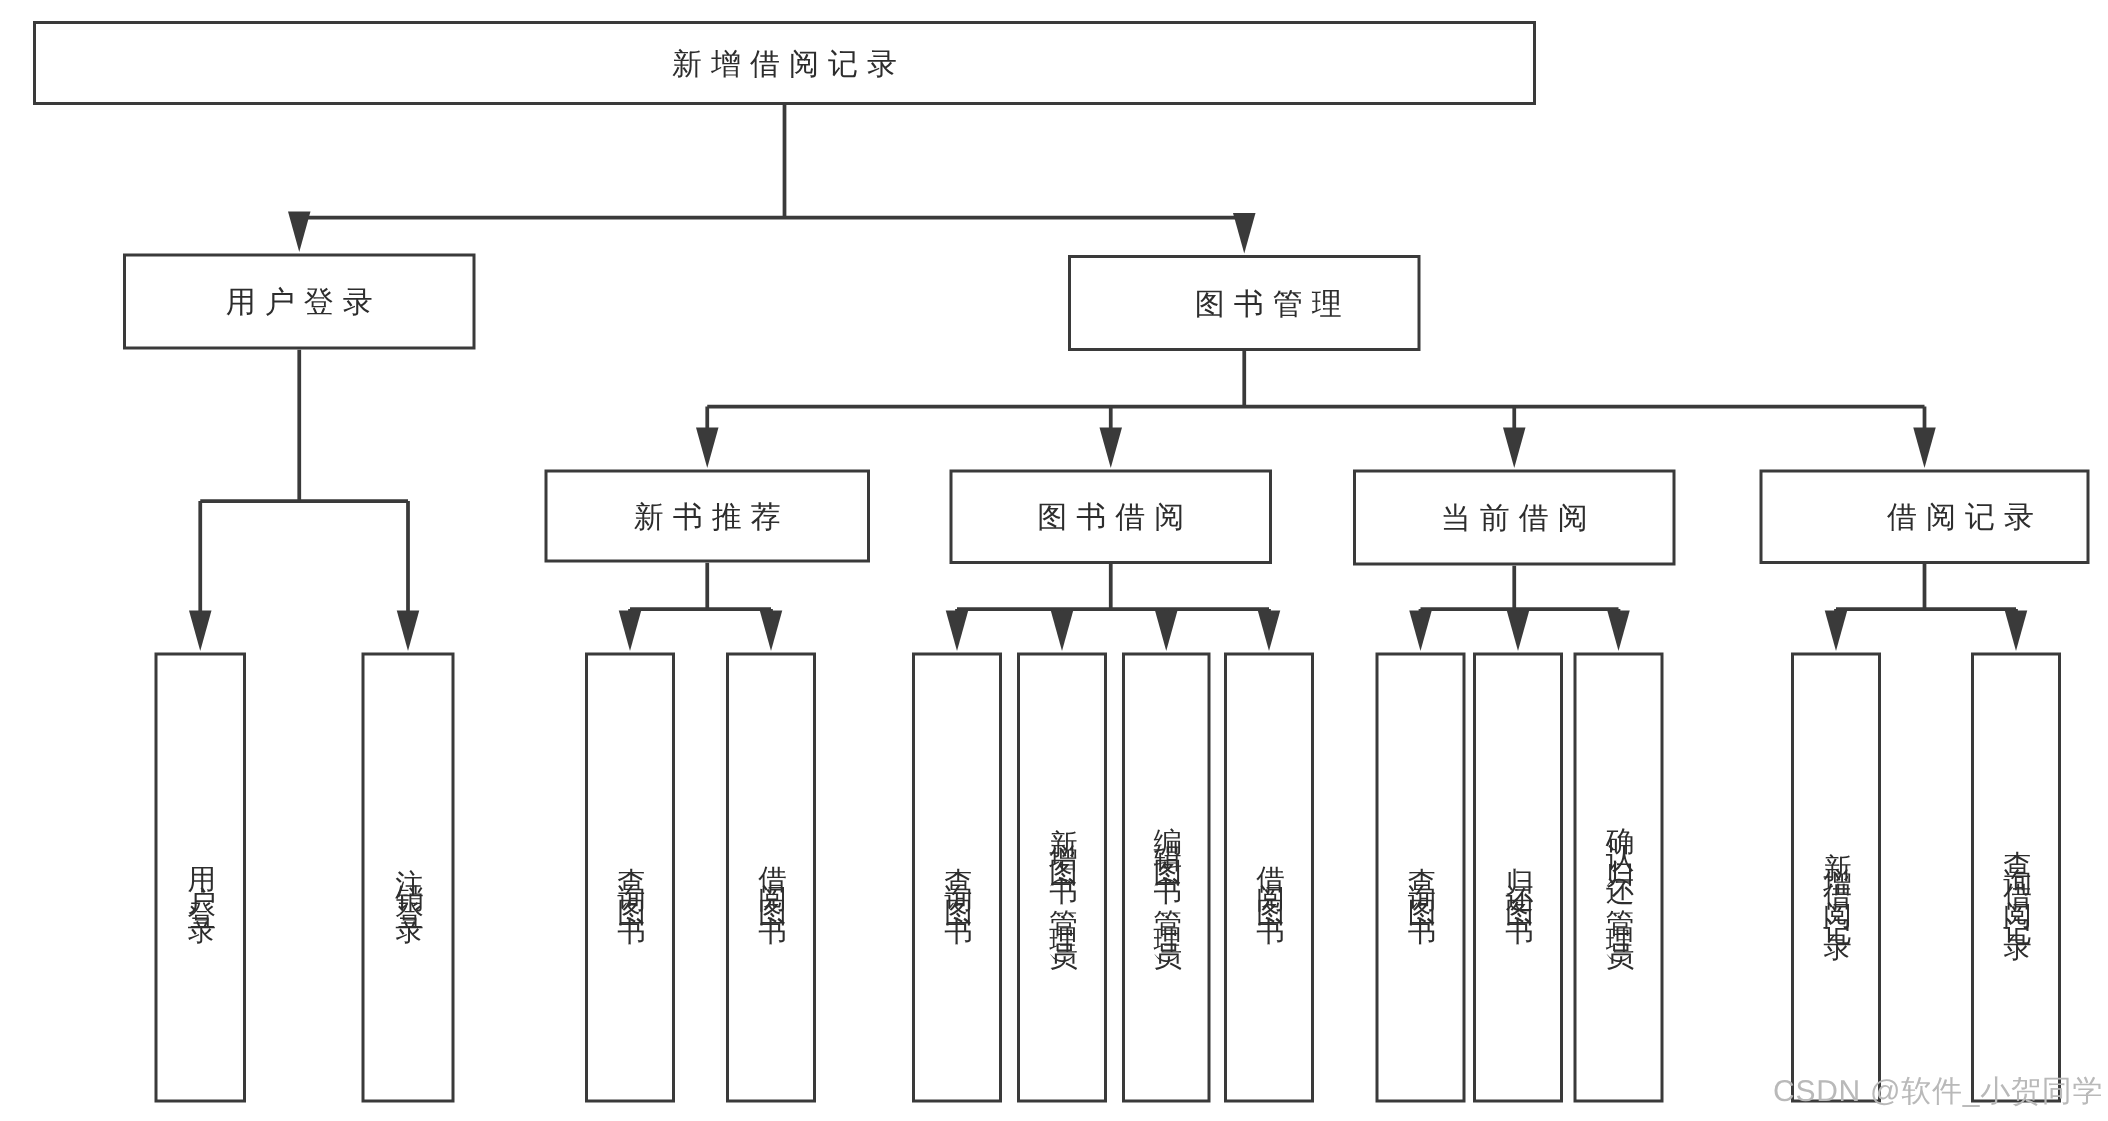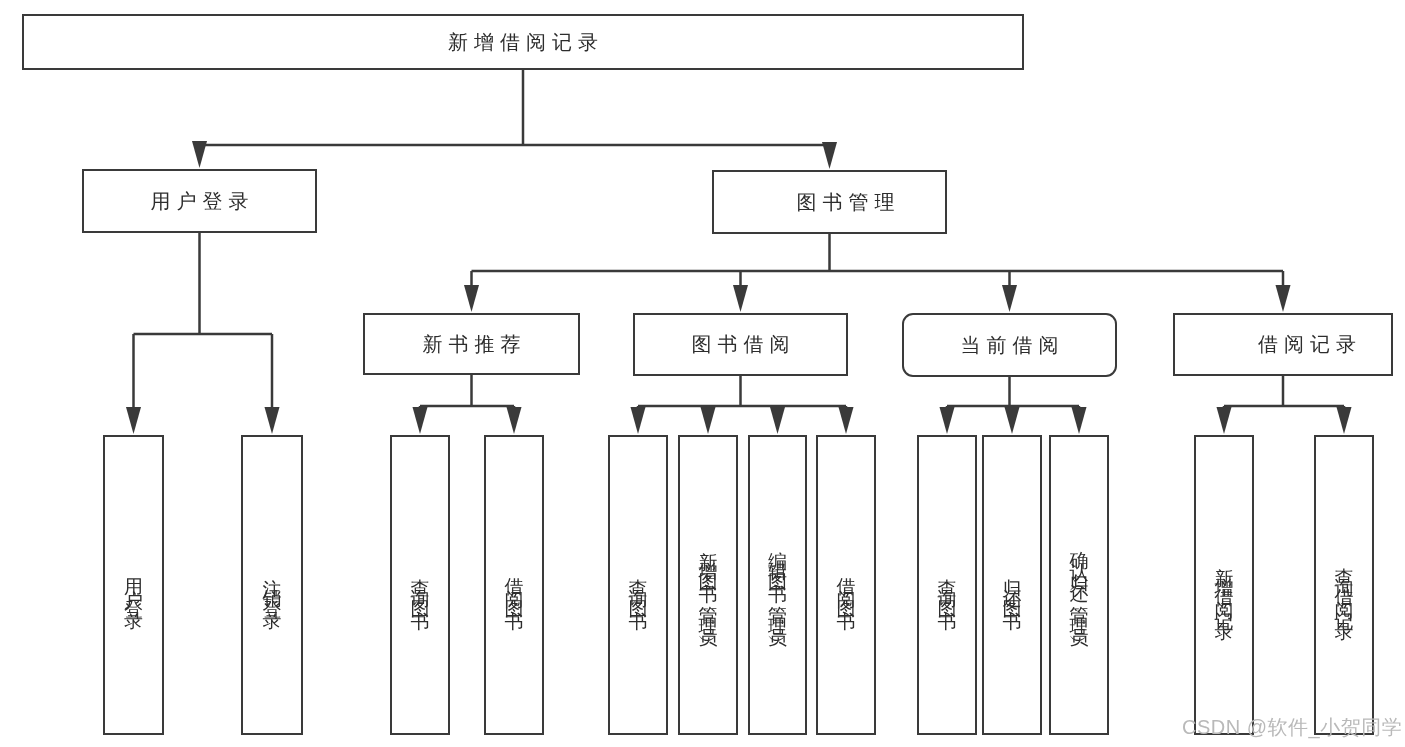--- a/index.html
+++ b/index.html
@@ -42,21 +42,21 @@
     color:#b9b9b9;
     white-space:nowrap;
     z-index:5;
   }
   
   .nd-root{left:22px;top:14px;width:1002px;height:56px;}
   .nd-user-login{left:82px;top:169px;width:235px;height:64px;}
   .nd-book-mgmt{left:712px;top:170px;width:235px;height:64px;padding-left:32px;}
   .nd-recommend{left:363px;top:313px;width:217px;height:62px;}
   .nd-borrow{left:633px;top:313px;width:215px;height:63px;}
-  .nd-current{left:902px;top:313px;width:215px;height:64px;border-radius:11px;}
+  .nd-current{left:902px;top:313px;width:215px;height:64px;}
   .nd-records{left:1173px;top:313px;width:220px;height:63px;padding-left:48px;}
   .leaf{top:435px;height:300px;}
   .nd-u1{left:103px;width:61px;}
   .nd-u2{left:241px;width:62px;}
   .nd-n1{left:390px;width:60px;}
   .nd-n2{left:484px;width:60px;}
   .nd-b1{left:608px;width:60px;}
   .nd-b2{left:678px;width:60px;}
   .nd-b3{left:748px;width:59px;}
   .nd-b4{left:816px;width:60px;}

